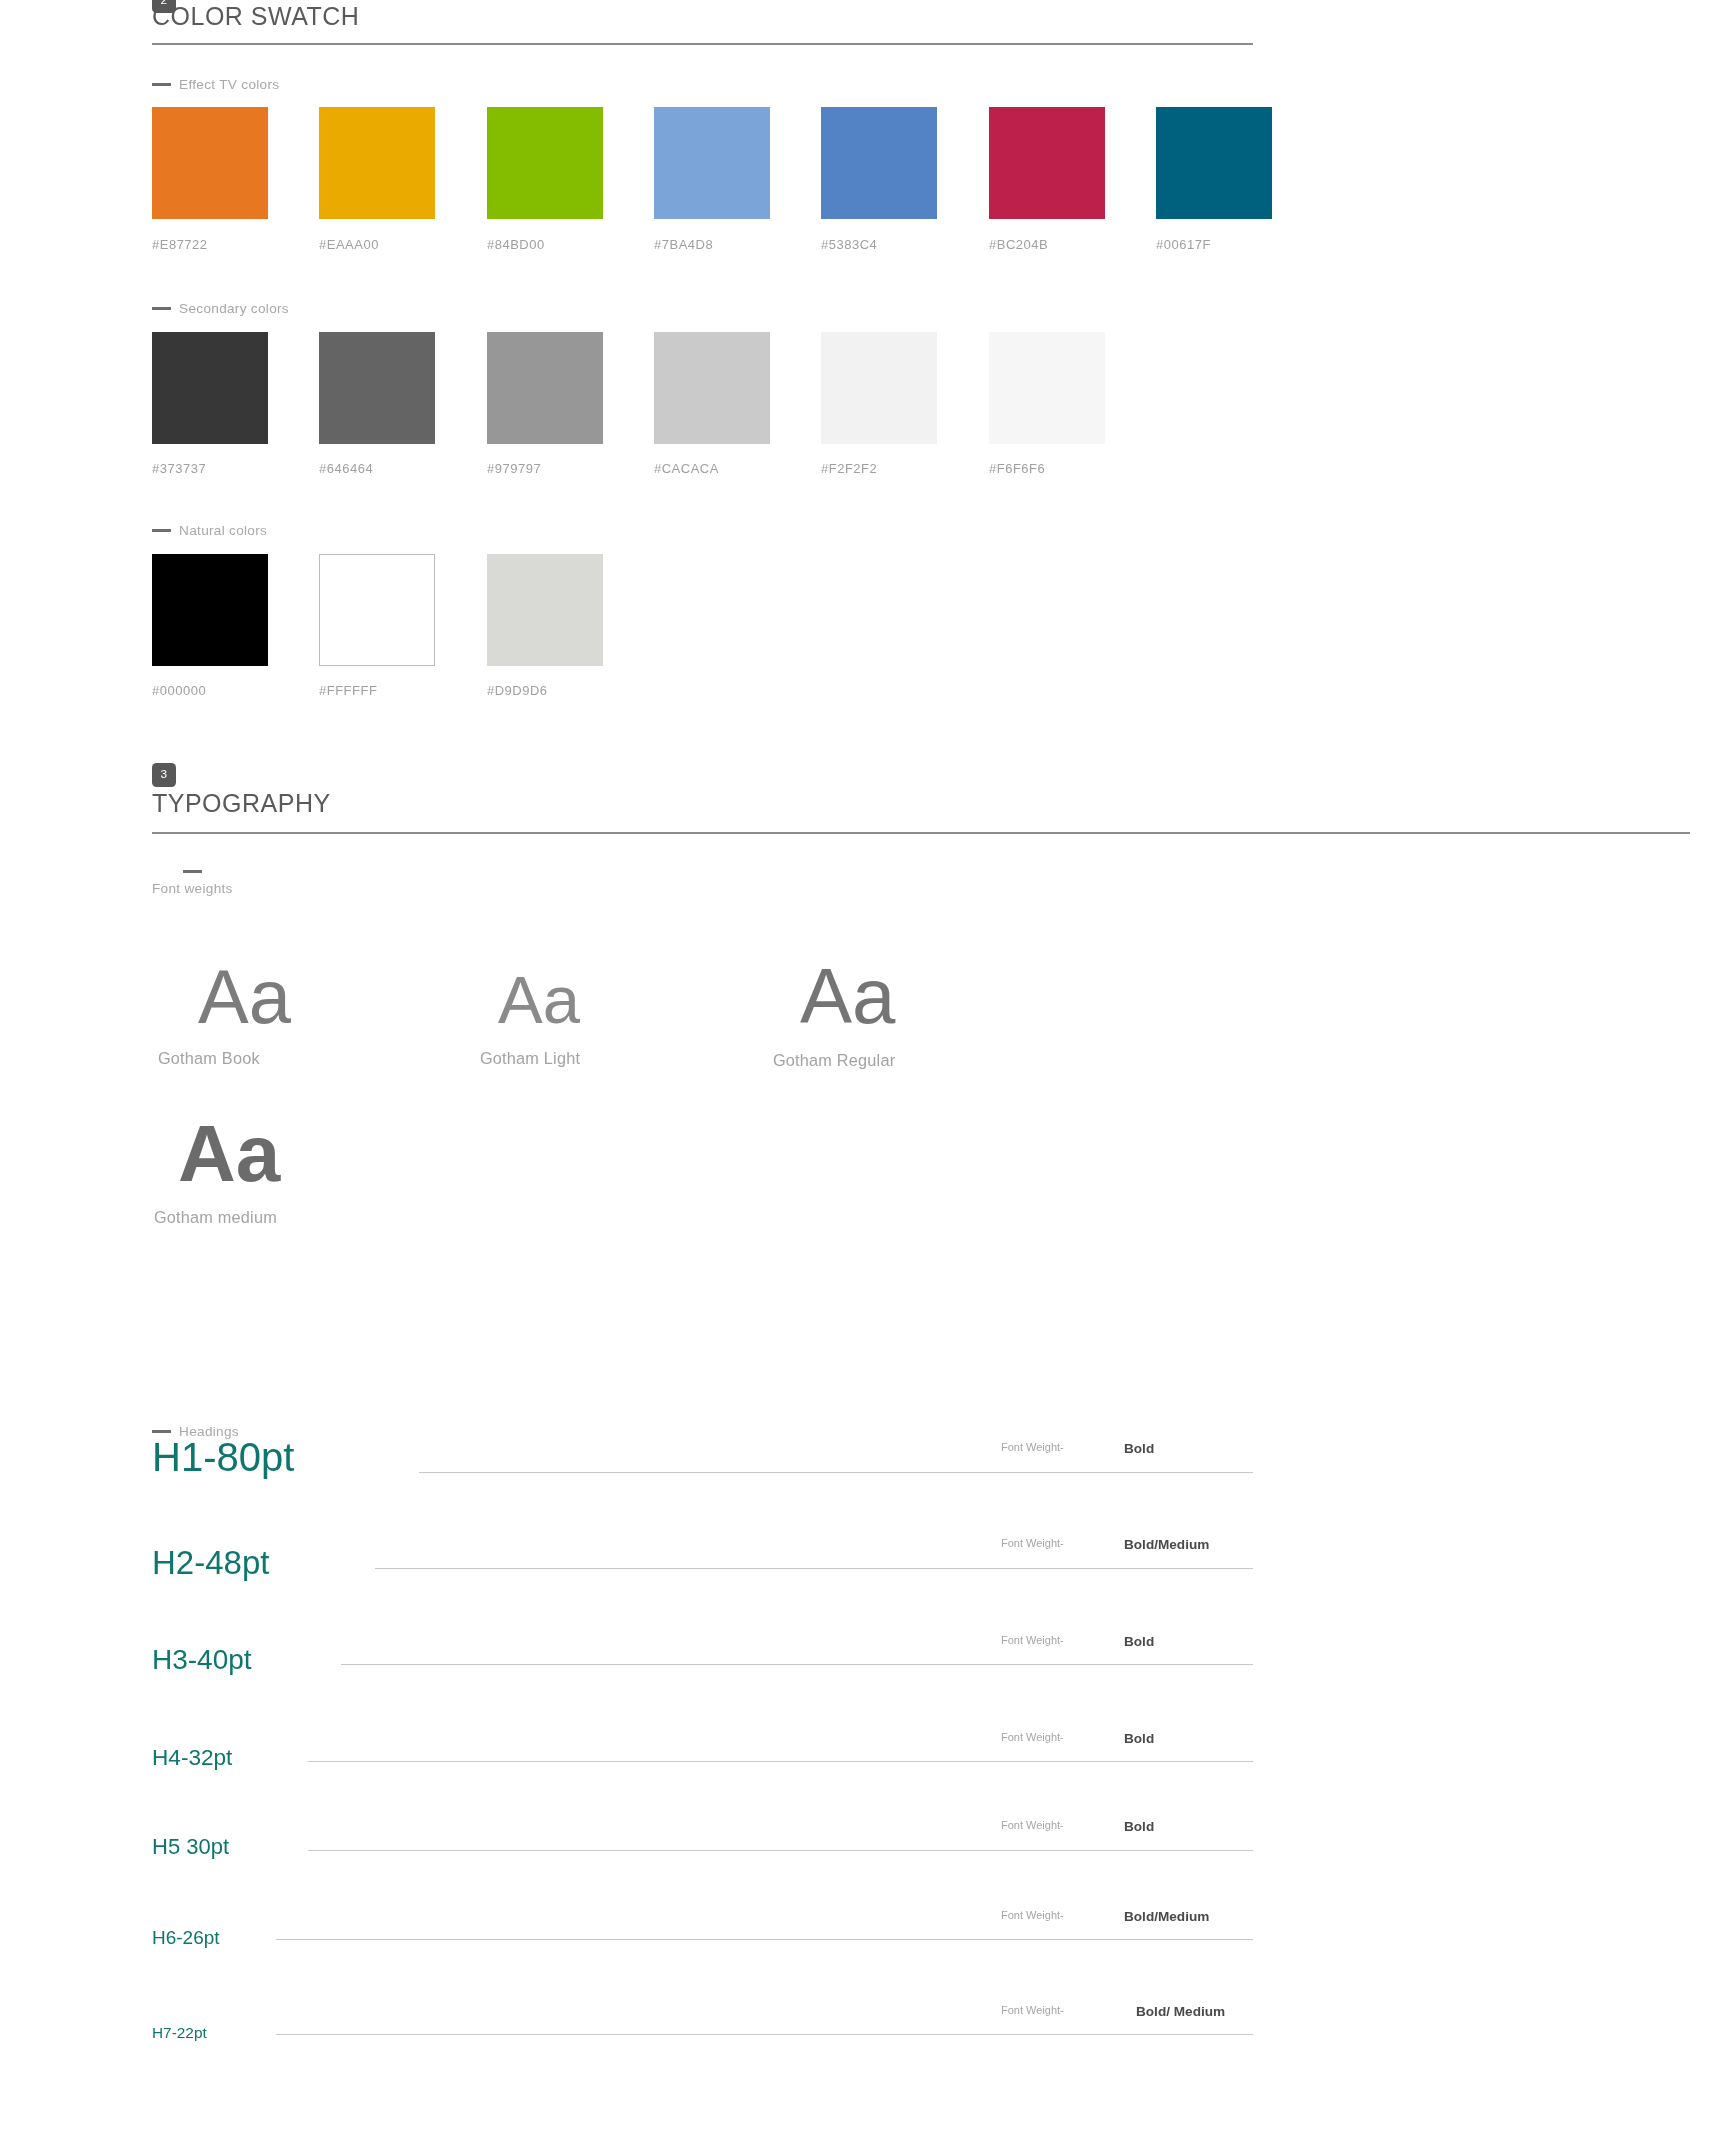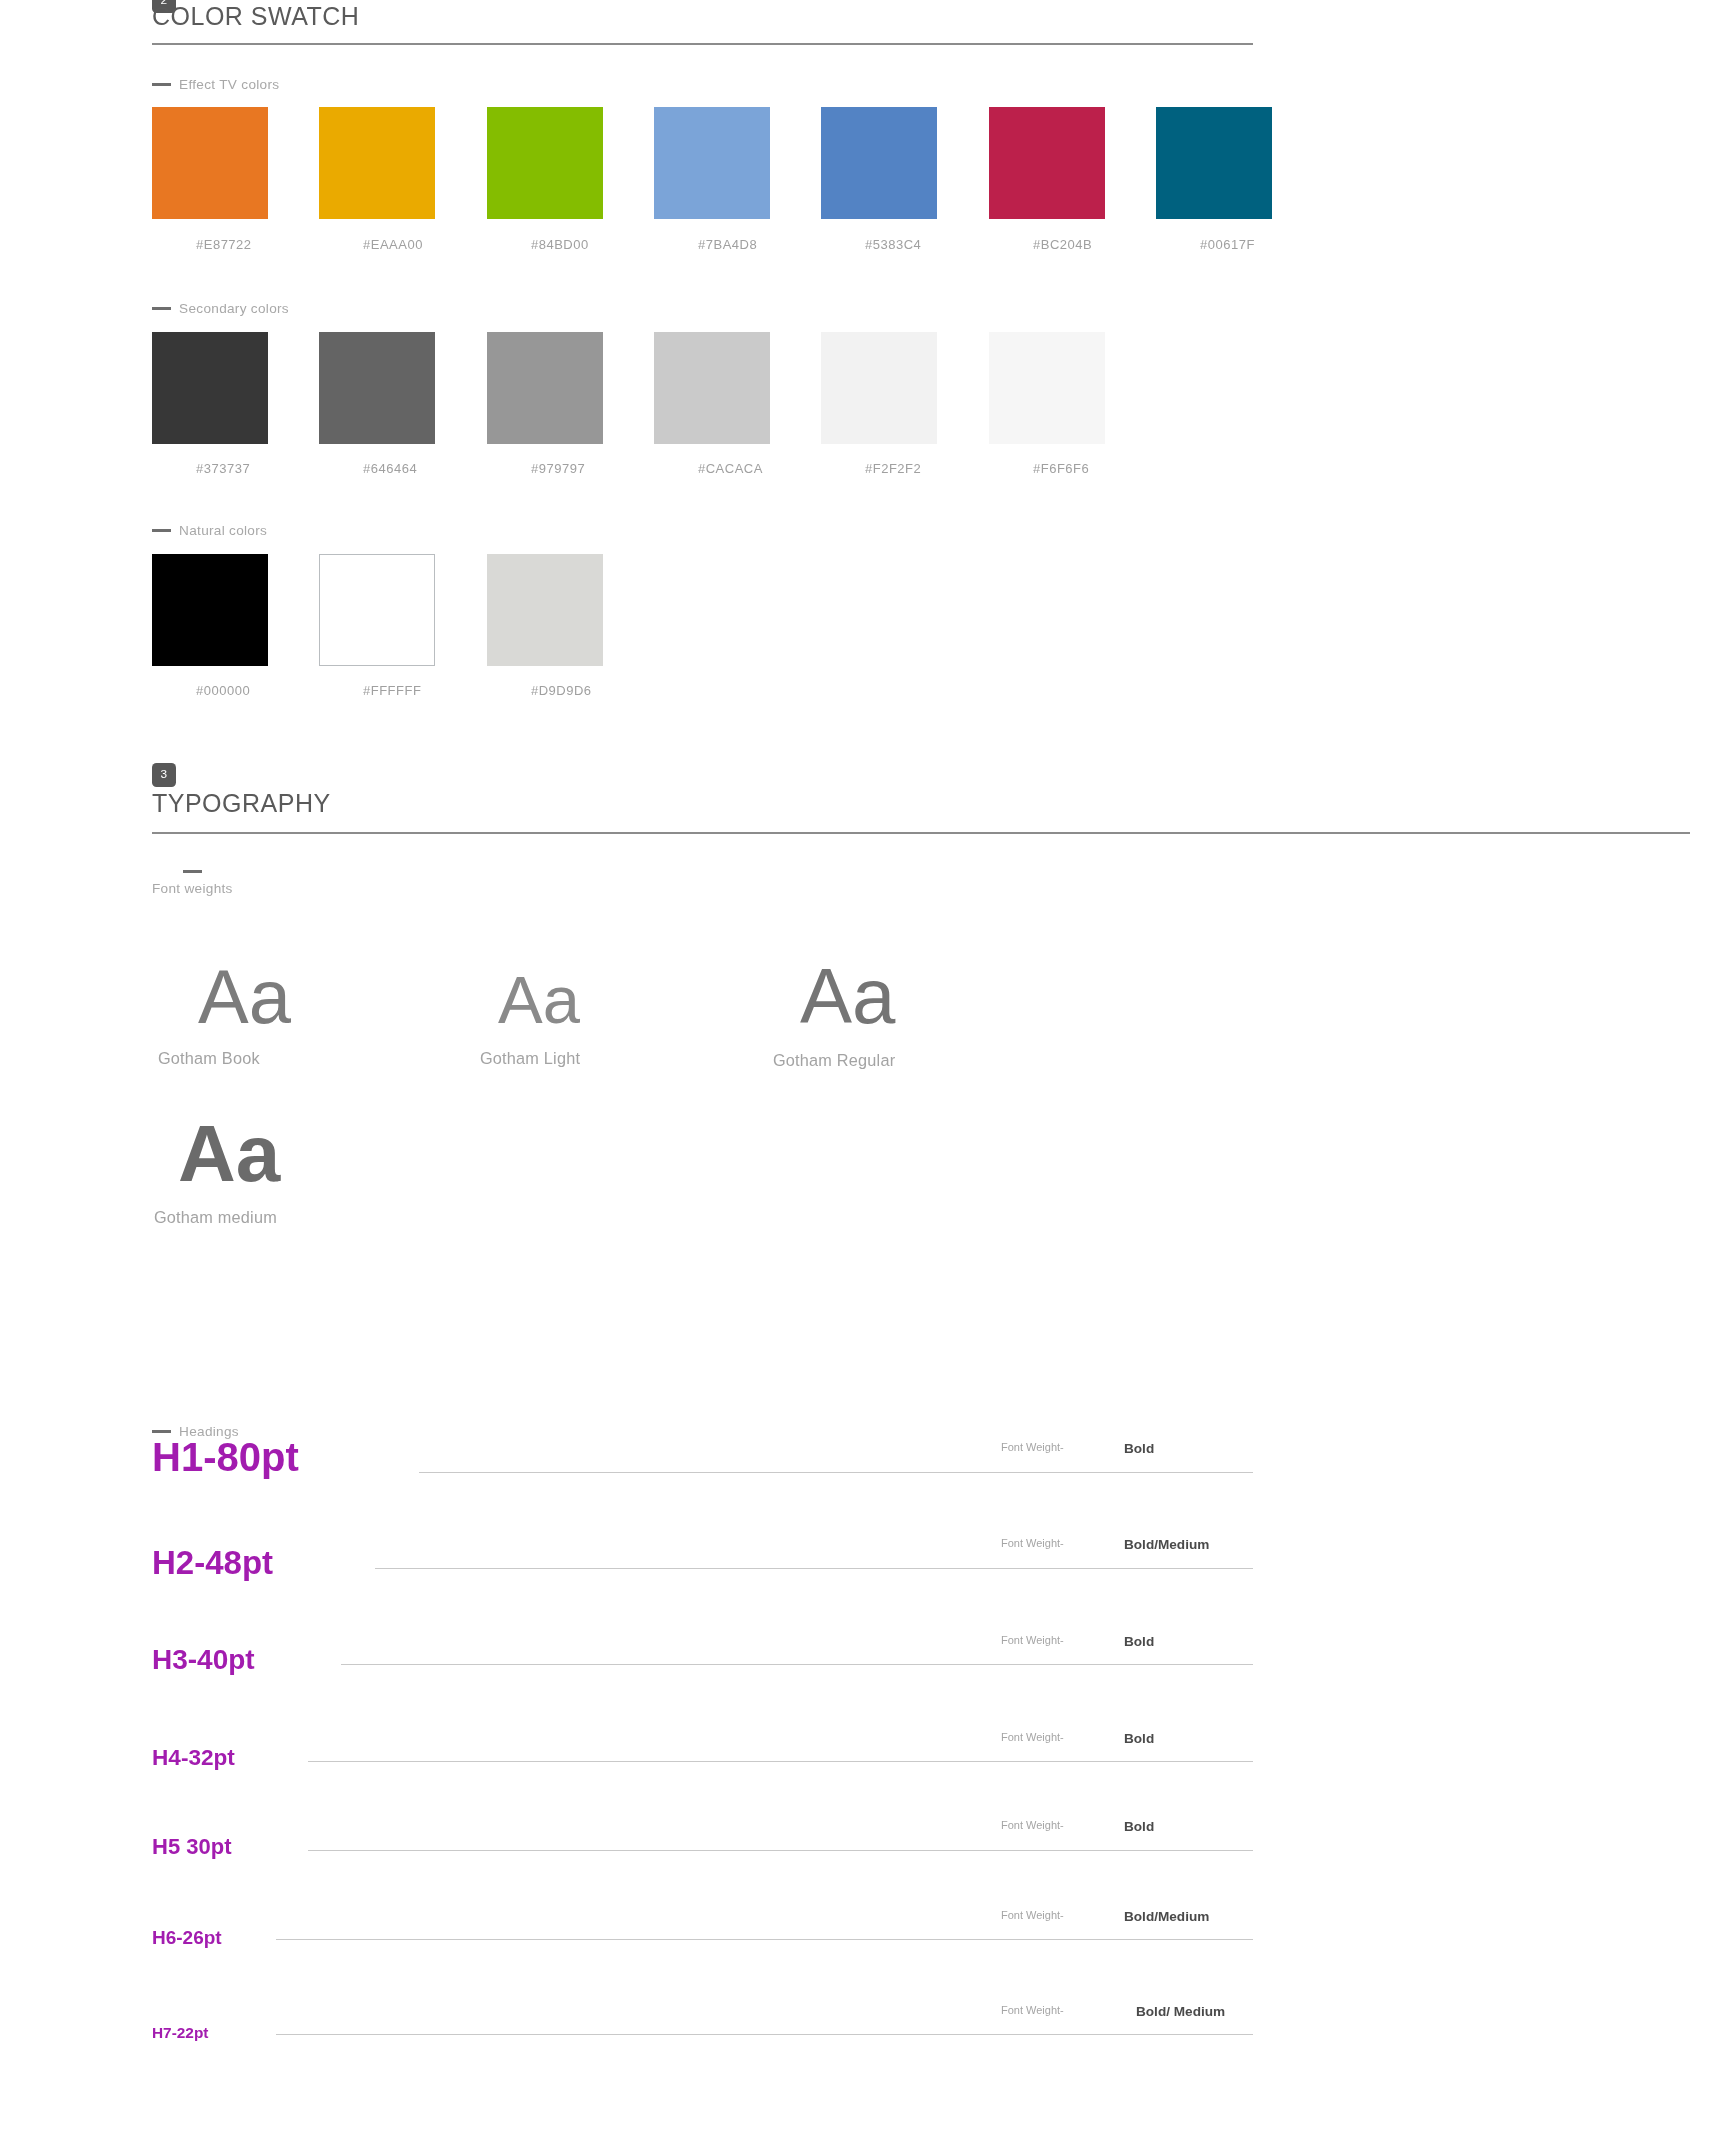--- a/index.html
+++ b/index.html
@@ -72,43 +72,42 @@
     width: 116px;
     height: 112px;
   }
   .swatch.bordered { box-sizing: border-box; border: 0.9px solid #b9bdc0; }
   .swatch-label {
     position: absolute;
     font-size: 13px;
     color: #a0a0a0;
     letter-spacing: 0.5px;
     white-space: nowrap;
-    margin-left: 44px;
   }
 
   
   .specimen-aa {
     position: absolute;
     color: #6e6e6e;
     line-height: 1;
     white-space: nowrap;
   }
   .specimen-name {
     position: absolute;
     font-size: 16.3px;
     color: #a3a3a3;
     white-space: nowrap;
     letter-spacing: 0.2px;
   }
 
   
   .h-label {
     position: absolute;
-    color: #a21caf;
-    font-weight: 700;
+    color: #0f766e;
+    font-weight: 400;
     white-space: nowrap;
     line-height: 1;
   }
   .h-rule {
     position: absolute;
     height: 0.9px;
     background: #c9c9c9;
   }
   .fw-label {
     position: absolute;

